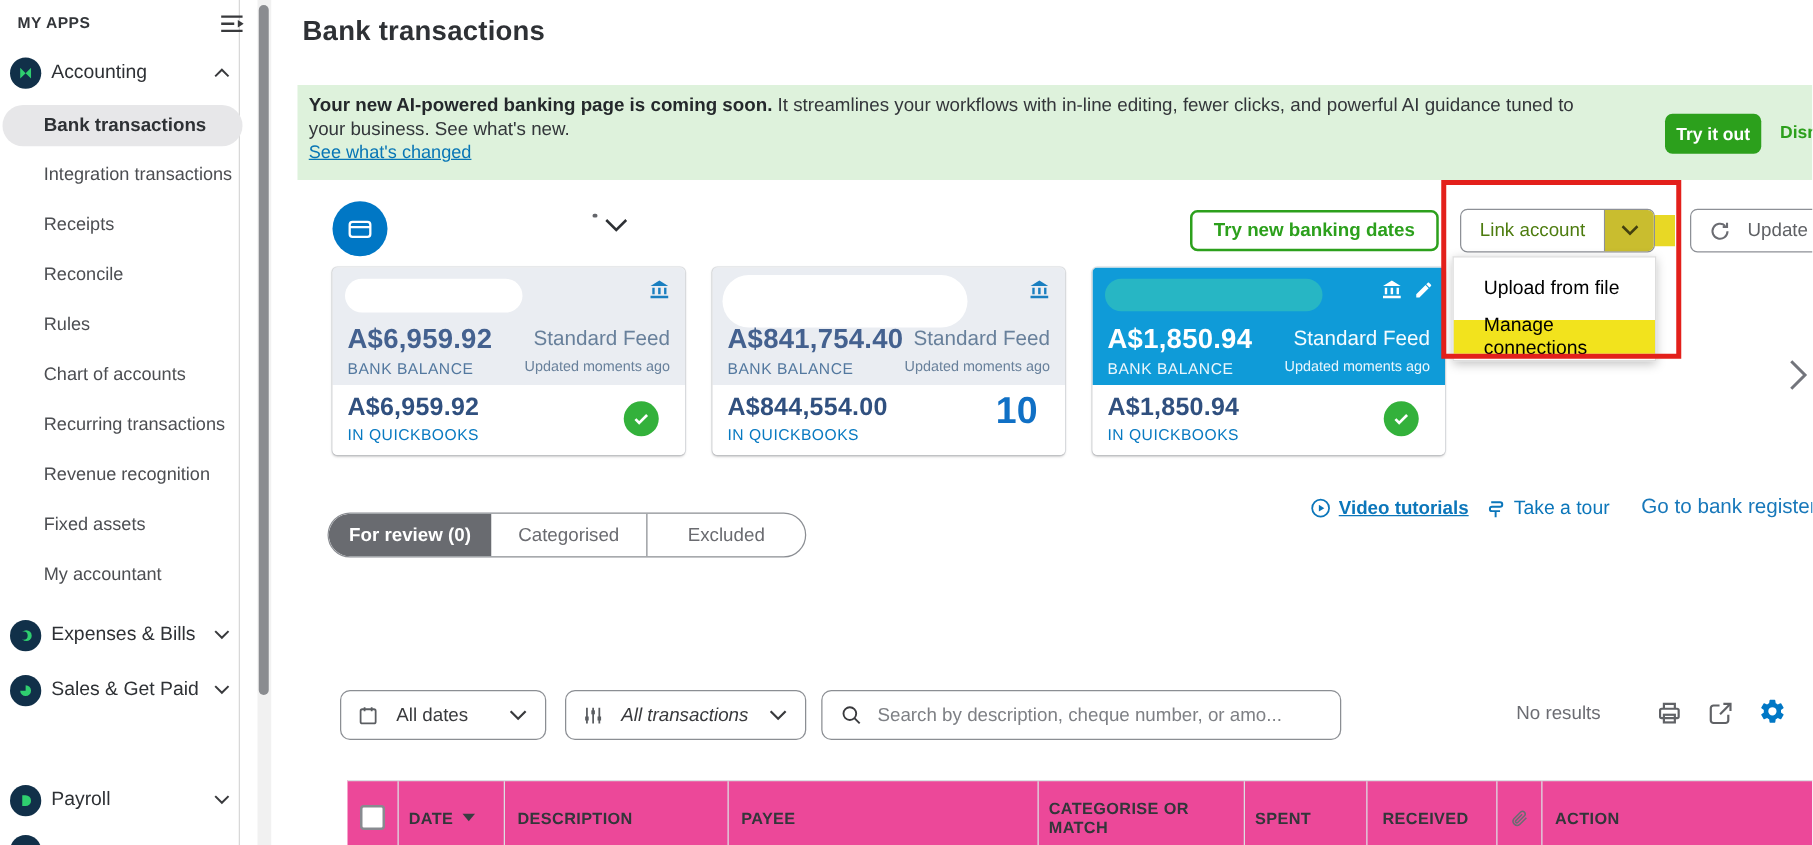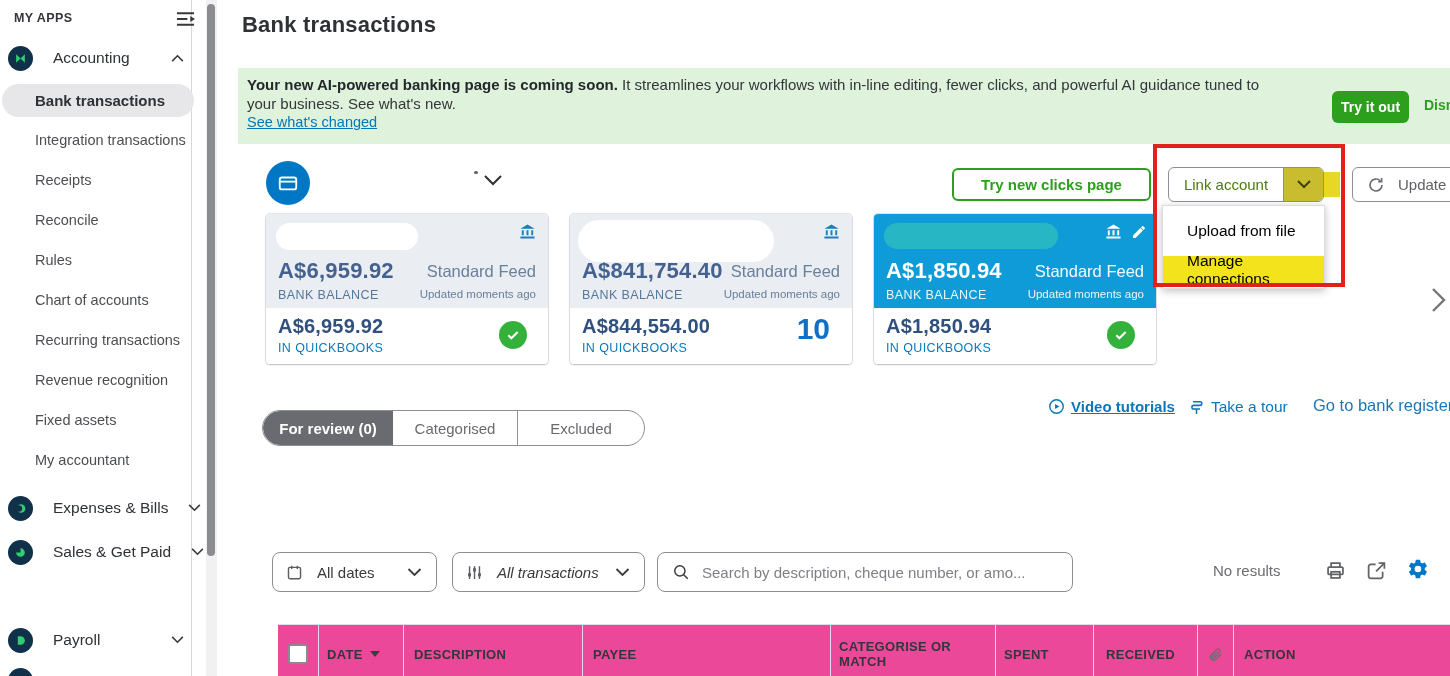--- a/index.html
+++ b/index.html
@@ -7,21 +7,21 @@
   .screen { position:relative; width:1450px; height:676px; overflow:hidden; background:#fff;
             font-family:"Liberation Sans", sans-serif; color:#393a3d; }
 
   
   .sidebar { position:absolute; left:0; top:0; width:192px; height:676px; background:#fff;
              border-right:1px solid #d8d8d8; z-index:5; }
   .sb-title { position:absolute; left:14px; top:11px; font-size:12.5px; font-weight:700;
               color:#33363a; letter-spacing:.4px; }
   .sb-collapse { position:absolute; left:176px; top:11px; color:#393a3d; cursor:pointer; }
   .sb-row { position:absolute; left:0; width:202px; display:flex; align-items:center;
-            padding-left:8px; gap:20px; cursor:pointer; }
+            padding-left:8px; gap:8px; cursor:pointer; }
   .app-circle { width:25px; height:25px; border-radius:50%; background:#113049; flex:0 0 25px;
                 display:flex; align-items:center; justify-content:center; }
   .sb-row-label { font-size:15.5px; color:#2e3135; white-space:nowrap; }
   .sb-row .chev { margin-left:auto; margin-right:18px; color:#393a3d; }
   .sb-pill { position:absolute; left:2px; top:84px; width:192px; height:33px; background:#e7e7e9;
              border-radius:17px; display:flex; align-items:center; padding-left:33px;
              font-size:15px; font-weight:700; color:#2e3135; cursor:pointer; }
   .sb-sub { position:absolute; left:35px; height:20px; display:flex; align-items:center;
             font-size:14.5px; color:#4c4e52; white-space:nowrap; cursor:pointer; }
   .partial-circle { position:absolute; left:8px; top:668px; width:25px; height:25px;
@@ -286,21 +286,21 @@
         </svg>
       </span>
     </div>
     <span class="name-dot"></span>
     <span class="acct-chevron">
       <svg width="18" height="11" viewBox="0 0 18 11" fill="none" stroke="currentColor" stroke-width="2">
           <path d="M1 1l8 8 8-8"></path>
         </svg>
     </span>
 
-    <button class="btn-try-new">Try new clicks page</button>
+    <button class="btn-try-new">Try new banking dates</button>
 
     <div class="link-account">
       <span class="la-label">Link account</span>
       <span class="la-caret">
         <svg width="14" height="9" viewBox="0 0 14 9" fill="none" stroke="currentColor" stroke-width="2">
             <path d="M1 1l6 6 6-6"></path>
           </svg>
       </span>
     </div>
     <div class="yellow-streak"></div>

